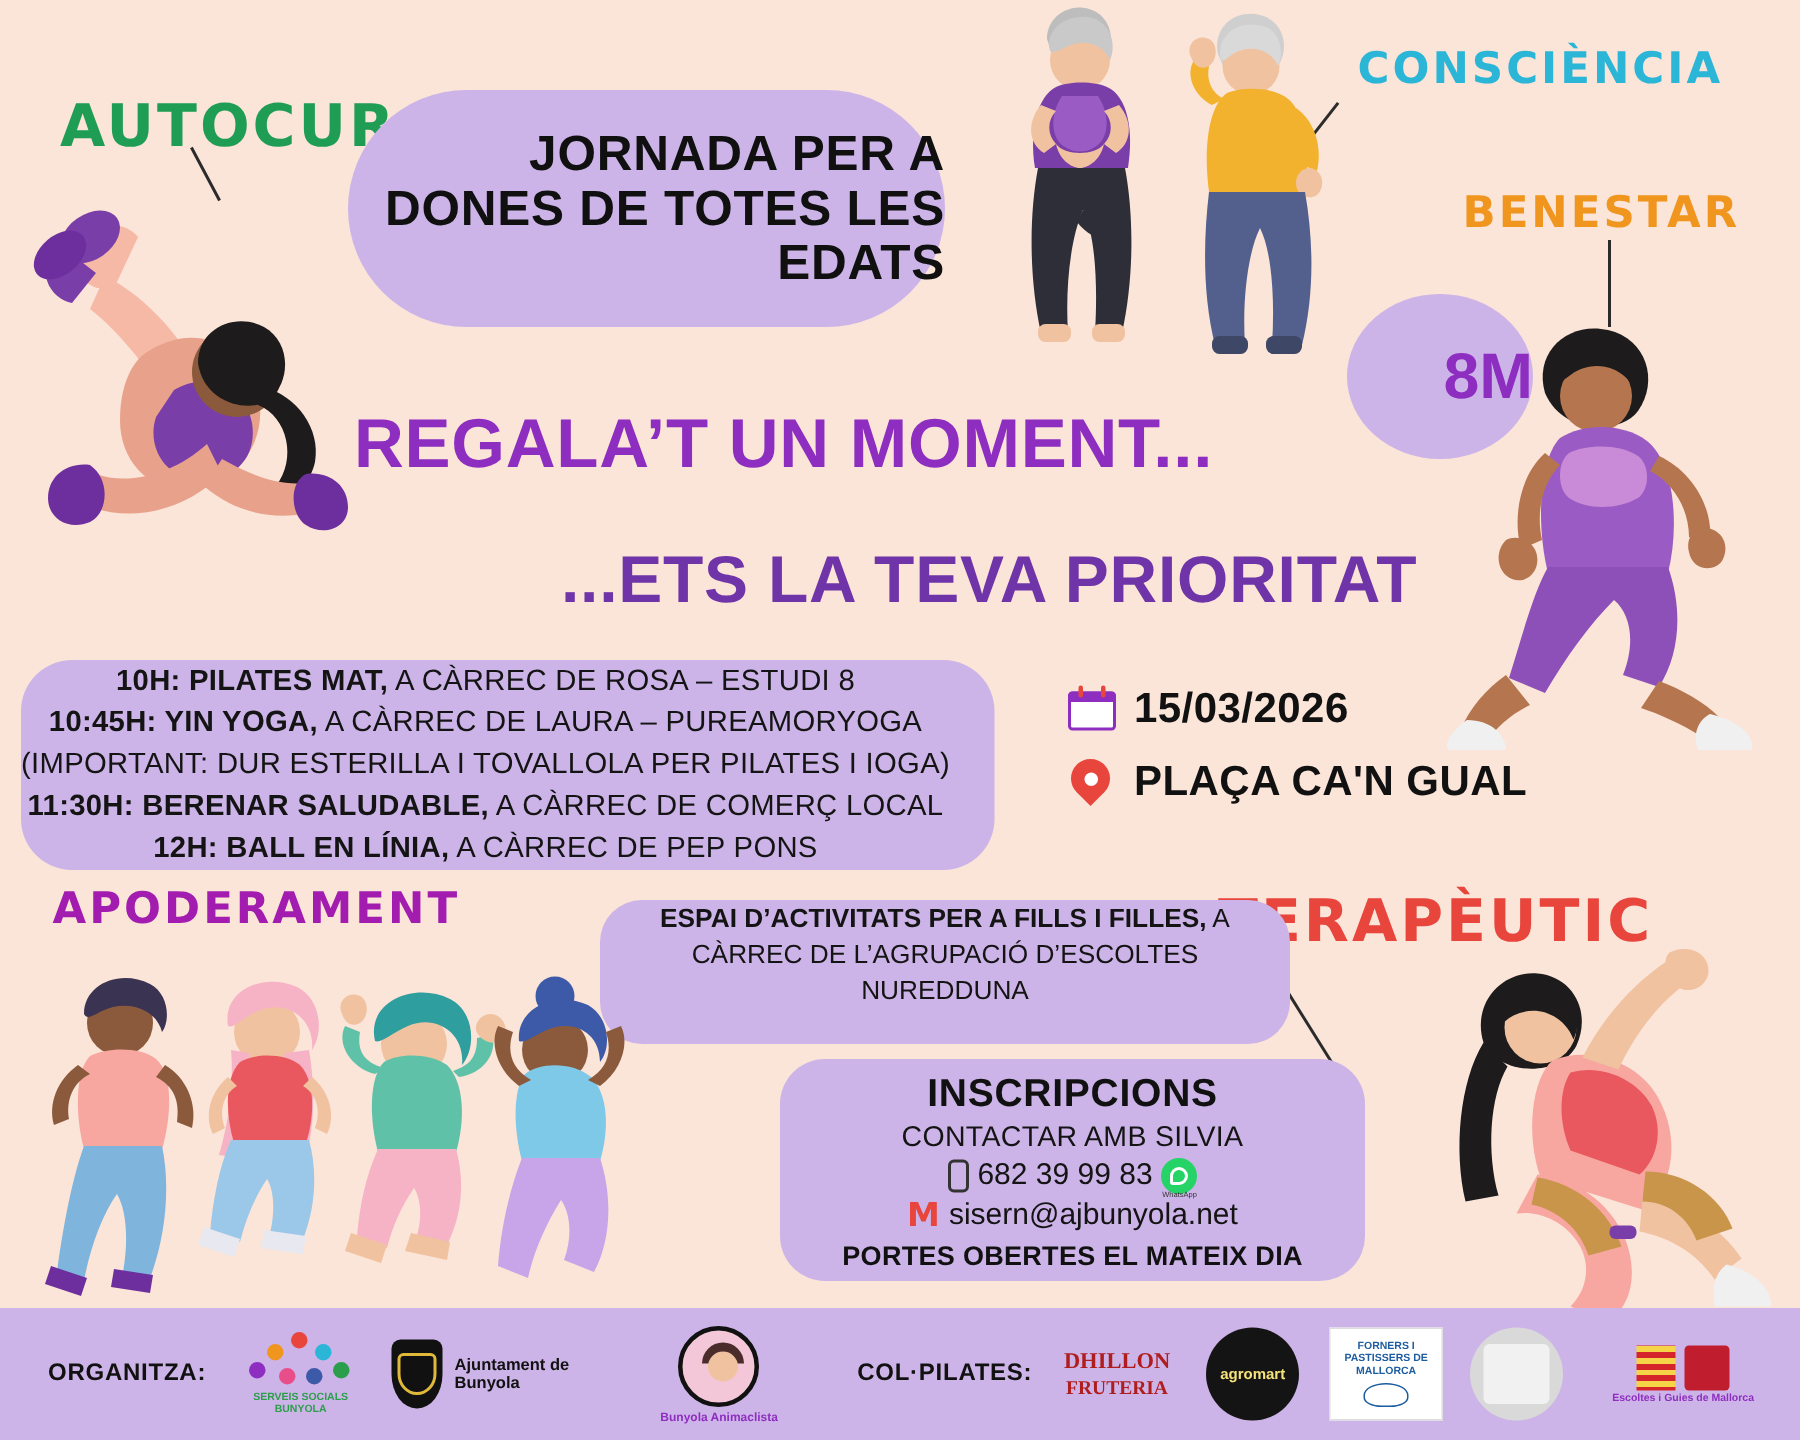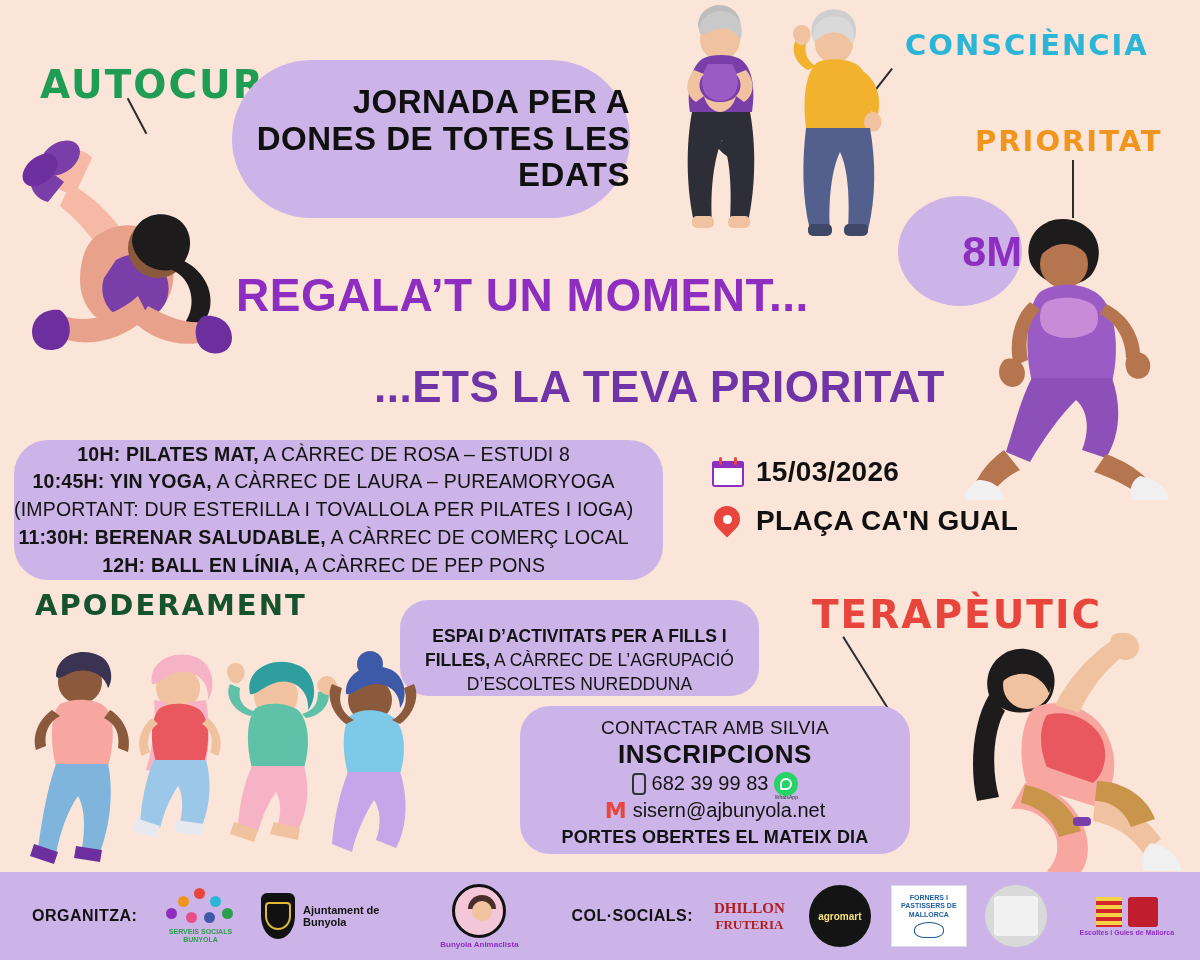--- a/index.html
+++ b/index.html
@@ -17,21 +17,21 @@
   .kw {
     position:absolute;
     font-family:"DejaVu Sans", sans-serif;
     font-weight:700;
     letter-spacing:2px;
     white-space:nowrap;
   }
   #kw-autocura   { left:40px;  top:62px;  font-size:39px; color:#1f9d55; }
   #kw-consciencia{ left:905px; top:28px;  font-size:29px; color:#2bb5d6; }
   #kw-benestar   { left:975px; top:124px; font-size:29px; color:#f0951e; }
-  #kw-apoderament{ left:35px;  top:588px; font-size:29px; color:#14532d; }
+  #kw-apoderament{ left:35px;  top:588px; font-size:29px; color:#a21caf; }
   #kw-terapeutic { left:812px; top:592px; font-size:39px; color:#e8453c; }
 
   .kwline { position:absolute; background:#2b2b2b; }
   #line-autocura   { left:136px; top:96px;  width:2px;  height:40px; transform:rotate(-28deg); }
   #line-consciencia{ left:872px; top:62px;  width:2px;  height:62px; transform:rotate(38deg); }
   #line-benestar   { left:1072px;top:160px; width:2px;  height:58px; }
   #line-terapeutic { left:866px; top:630px; width:2px;  height:90px; transform:rotate(-32deg); }
 
   
   .bubble {
@@ -92,23 +92,23 @@
     position:absolute; left:2px; top:2px; width:26px; height:26px;
     background:#e8453c; border-radius:50% 50% 50% 0; transform:rotate(-45deg);
   }
   .ico-pin .dot {
     position:absolute; left:11px; top:11px; width:9px; height:9px;
     background:#fff; border-radius:50%;
   }
 
   
   #bubble-kids {
-    left:400px; top:600px; width:359px; height:96px;
+    left:400px; top:600px; width:460px; height:96px;
     border-radius:28px;
-    display:flex; align-items:flex-end; justify-content:center;
+    display:flex; align-items:flex-start; justify-content:center;
   }
   #kids-text {
     text-align:center; color:#141414; font-size:17.5px; line-height:1.38;
     padding:0 14px;
   }
   #kids-text b { font-weight:800; }
 
   
   #bubble-insc {
     left:520px; top:706px; width:390px; height:148px;
@@ -198,21 +198,21 @@
 <body>
 
 <div class="poster">
 
   <div class="kw" id="kw-autocura">AUTOCURA</div>
   <div class="kwline" id="line-autocura"></div>
 
   <div class="kw" id="kw-consciencia">CONSCIÈNCIA</div>
   <div class="kwline" id="line-consciencia"></div>
 
-  <div class="kw" id="kw-benestar">PRIORITAT</div>
+  <div class="kw" id="kw-benestar">BENESTAR</div>
   <div class="kwline" id="line-benestar"></div>
 
   <div class="kw" id="kw-apoderament">APODERAMENT</div>
 
   <div class="kw" id="kw-terapeutic">TERAPÈUTIC</div>
   <div class="kwline" id="line-terapeutic"></div>
 
   <div class="bubble" id="bubble-title">
     <div id="title-text">JORNADA PER A DONES DE TOTES LES EDATS</div>
   </div>
@@ -253,22 +253,22 @@
     </div>
   </div>
 
   <div class="bubble" id="bubble-kids">
     <div id="kids-text">
       <b>ESPAI D’ACTIVITATS PER A FILLS I FILLES,</b><span> A CÀRREC DE L’AGRUPACIÓ D’ESCOLTES NUREDDUNA</span>
     </div>
   </div>
 
   <div class="bubble" id="bubble-insc">
+    <div id="insc-title">INSCRIPCIONS</div>
     <div id="insc-contact">CONTACTAR AMB SILVIA</div>
-    <div id="insc-title">INSCRIPCIONS</div>
     <div class="insc-line">
       <span class="ico-phone"></span>
       <span id="insc-phone">682 39 99 83</span>
       <span class="ico-wa">
         <span class="c"></span>
           <span class="h"></span>
         <span class="lbl">WhatsApp</span>
       </span>
     </div>
     <div class="insc-line">
@@ -437,21 +437,21 @@
     </div>
 
     <div class="lg-bun">
       <div class="circle">
           <span class="hair"></span>
           <span class="face"></span>
         </div>
       <div class="cap">Bunyola Animaclista</div>
     </div>
 
-    <div id="footer-collabora" style="margin-left:40px;">COL·SOCIALS:</div>
+    <div id="footer-collabora" style="margin-left:40px;">COL·PILATES:</div>
 
     <div class="lg-dh">
       <div class="t1">DHILLON</div>
       <div class="t2">FRUTERIA</div>
     </div>
 
     <div class="lg-agro">
       <div class="pill">
           <span>agromart</span>
         </div>

